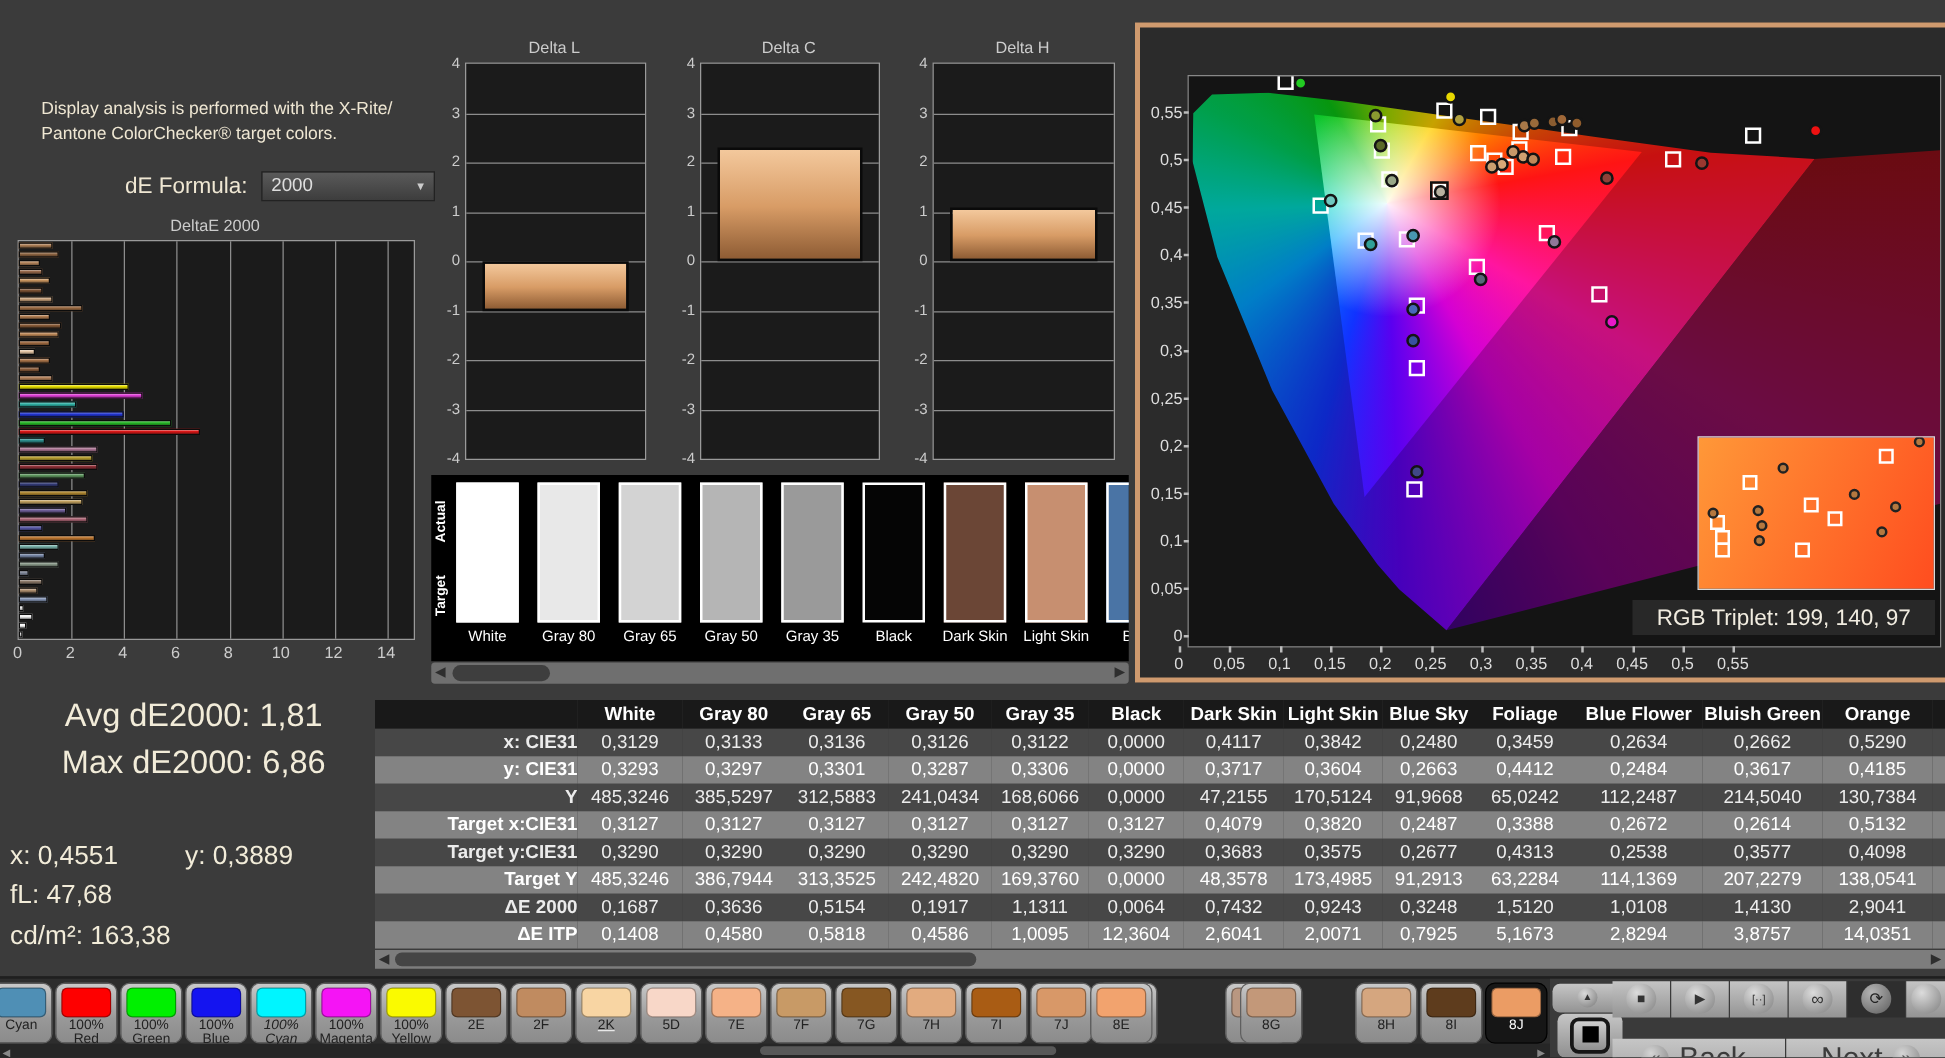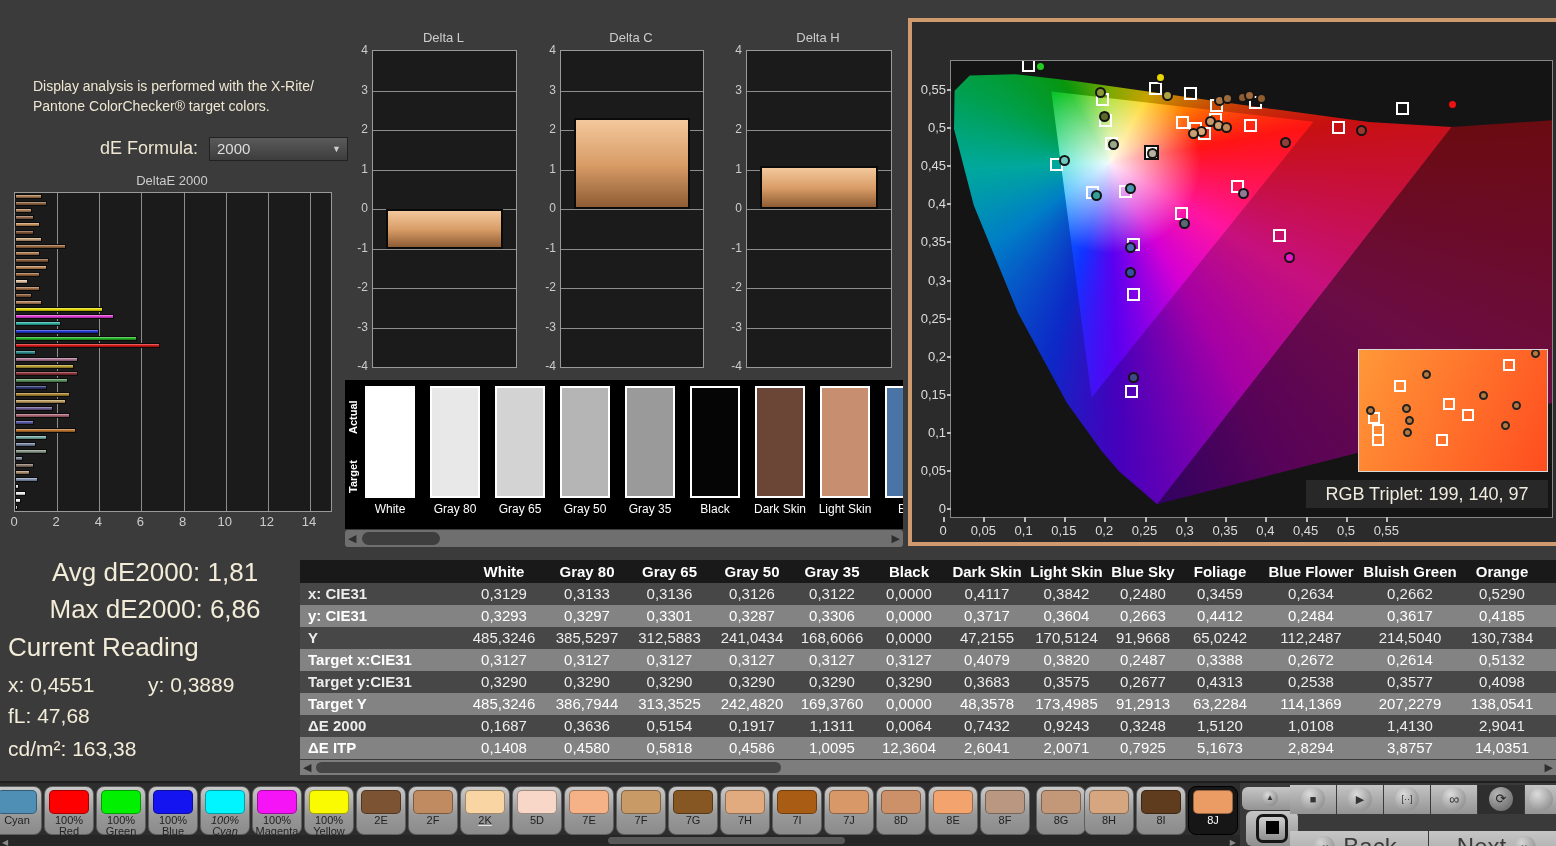--- a/index.html
+++ b/index.html
@@ -82,21 +82,21 @@
   .stat-x{left:8px;top:673px;font-size:21px;}
   .stat-y{left:148px;top:673px;font-size:21px;}
   .stat-fl{left:8px;top:704px;font-size:21px;}
   .stat-cd{left:8px;top:737px;font-size:21px;}
 
   
   .table{position:absolute;left:300px;top:560px;width:1256px;height:199px;overflow:hidden;display:grid;
          grid-template-columns:162px 84px 82px 83px 82px 78px 76px 80px 79px 74px 80px 102px 96px 88px 70px;
          grid-template-rows:23px repeat(8,22px);font-size:15px;}
   .th{background:#191919;color:#fff;font-weight:bold;text-align:center;line-height:23px;white-space:nowrap;}
-  .rl{font-weight:bold;padding-left:8px;line-height:22px;white-space:nowrap;}
+  .rl{font-weight:bold;padding-left:8px;line-height:22px;white-space:nowrap;text-align:right;}
   .tv{text-align:center;line-height:22px;white-space:nowrap;}
   .r0{background:#474747;color:#ececec;}
   .r1{background:#838383;color:#fff;}
   .table-scroll{position:absolute;left:300px;top:760px;width:1256px;height:15px;background:#7d7d7d;}
   .table-thumb{position:absolute;left:16px;top:2px;width:465px;height:11px;background:#454545;border-radius:6px;}
 
   
   .bottombar{position:absolute;left:0;top:781px;width:1556px;height:65px;background:#2d2d2d;border-top:2px solid #1f1f1f;box-sizing:border-box;}
   .patch{position:absolute;top:3px;height:49px;width:50px;border-radius:8px;box-sizing:border-box;text-align:center;
          background:linear-gradient(#c9c9c9,#989898 60%,#8b8b8b);border:1px solid #5f5f5f;}
@@ -431,21 +431,20 @@
       <div class="cie-xlab" style="left: 375.7px; top: 501px;">0,45</div>
       <div class="cie-xtick" style="left: 393.7px; top: 495px;"></div>
       <div class="cie-xlab" style="left: 416px; top: 501px;">0,5</div>
       <div class="cie-xtick" style="left: 434px; top: 495px;"></div>
       <div class="cie-xlab" style="left: 456.3px; top: 501px;">0,55</div>
       <div class="cie-xtick" style="left: 474.3px; top: 495px;"></div>
     </div>
 
   <div class="stat stat-avg">Avg dE2000: 1,81</div>
   <div class="stat stat-max">Max dE2000: 6,86</div>
-  <div class="stat stat-cur">Current Reading</div>
   <div class="stat stat-x">x: 0,4551</div>
   <div class="stat stat-y">y: 0,3889</div>
   <div class="stat stat-fl">fL: 47,68</div>
   <div class="stat stat-cd">cd/m²: 163,38</div>
 
   <div class="table" id="table-grid">
       <div class="th"></div>
       <div class="th">White</div>
       <div class="th">Gray 80</div>
       <div class="th">Gray 65</div>
@@ -654,29 +653,29 @@
           <div class="patch-label">7I</div>
         </div>
         <div class="patch" style="left: 824px;">
           <div class="patch-sw" style="background: rgb(216, 152, 104);"></div>
           <div class="patch-label">7J</div>
         </div>
         <div class="patch" style="left: 876px;">
           <div class="patch-sw" style="background: rgb(204, 145, 104);"></div>
           <div class="patch-label">8D</div>
         </div>
-        <div class="patch" style="left: 928px;">
+        <div class="patch" style="left: 872px;">
           <div class="patch-sw" style="background: rgb(242, 163, 110);"></div>
           <div class="patch-label">8E</div>
         </div>
         <div class="patch" style="left: 980px;">
           <div class="patch-sw" style="background: rgb(185, 151, 129);"></div>
           <div class="patch-label">8F</div>
         </div>
-        <div class="patch" style="left: 1036px; text-align: center;">
+        <div class="patch" style="left: 992px; text-align: center;">
           <div class="patch-sw" style="background: rgb(195, 152, 121);"></div>
           <div class="patch-label">8G</div>
         </div>
         <div class="patch" style="left: 1084px;">
           <div class="patch-sw" style="background: rgb(213, 166, 127);"></div>
           <div class="patch-label">8H</div>
         </div>
         <div class="patch" style="left: 1136px;">
           <div class="patch-sw" style="background: rgb(94, 60, 29);"></div>
           <div class="patch-label">8I</div>

